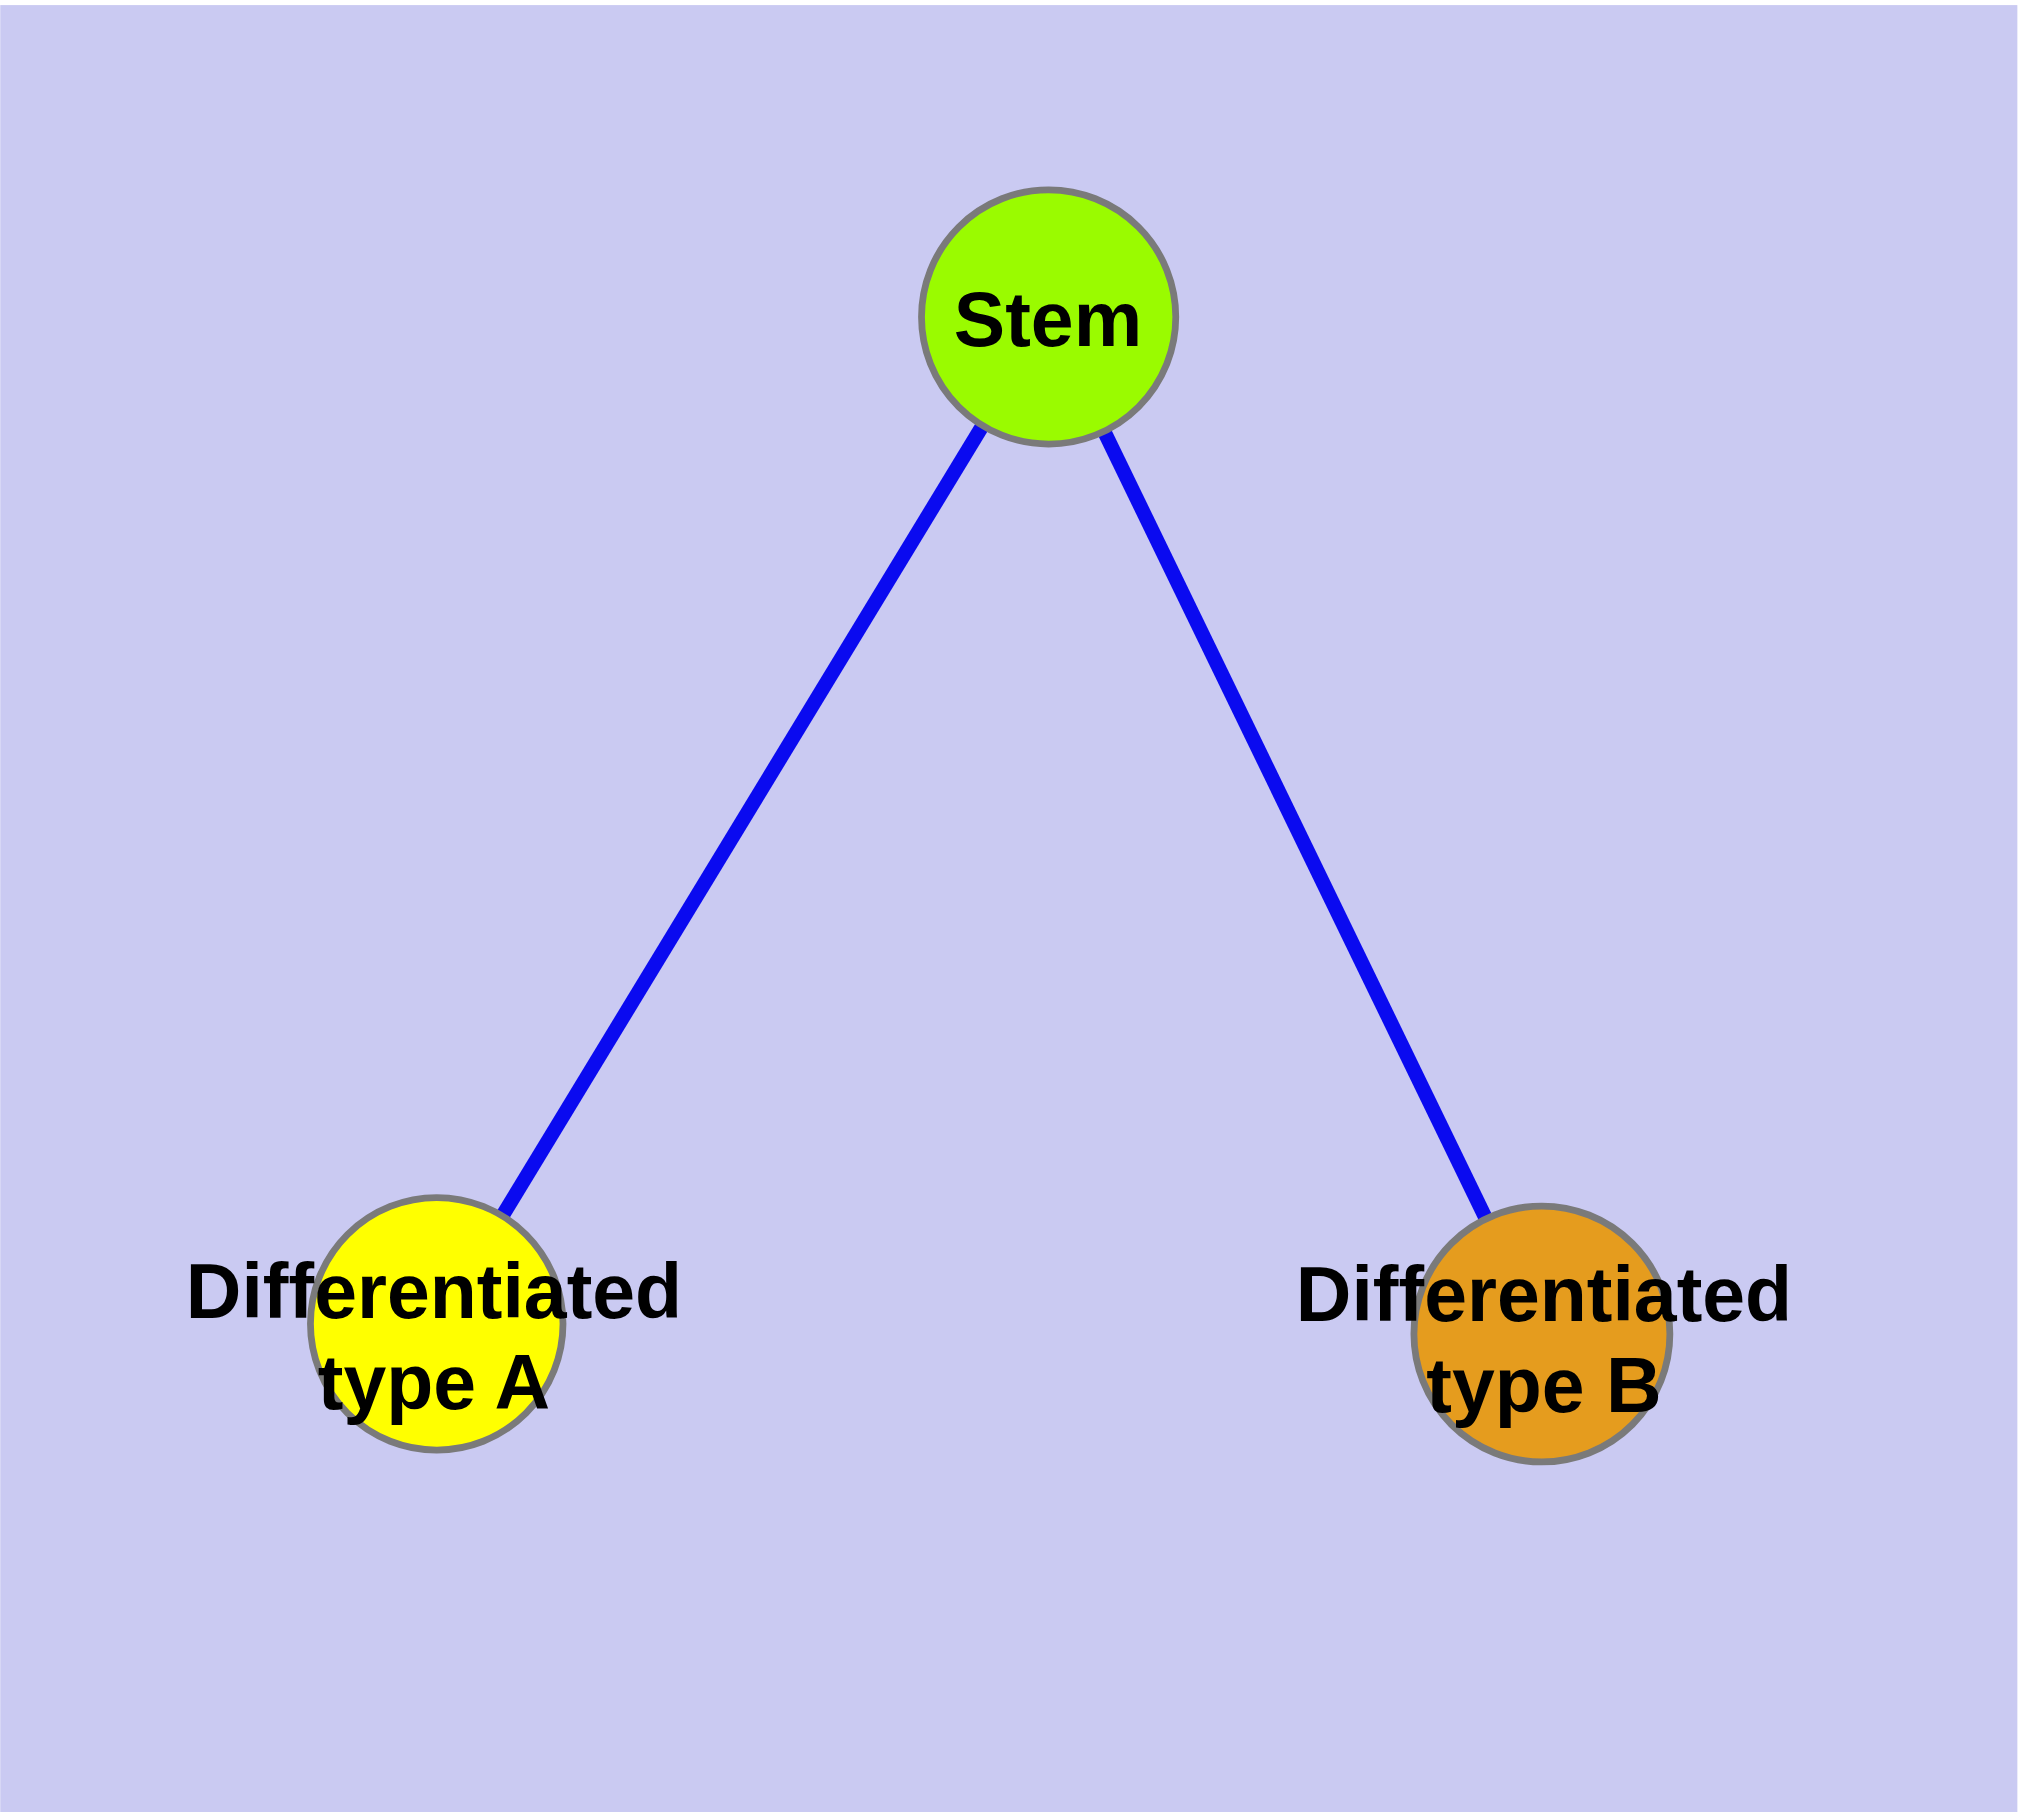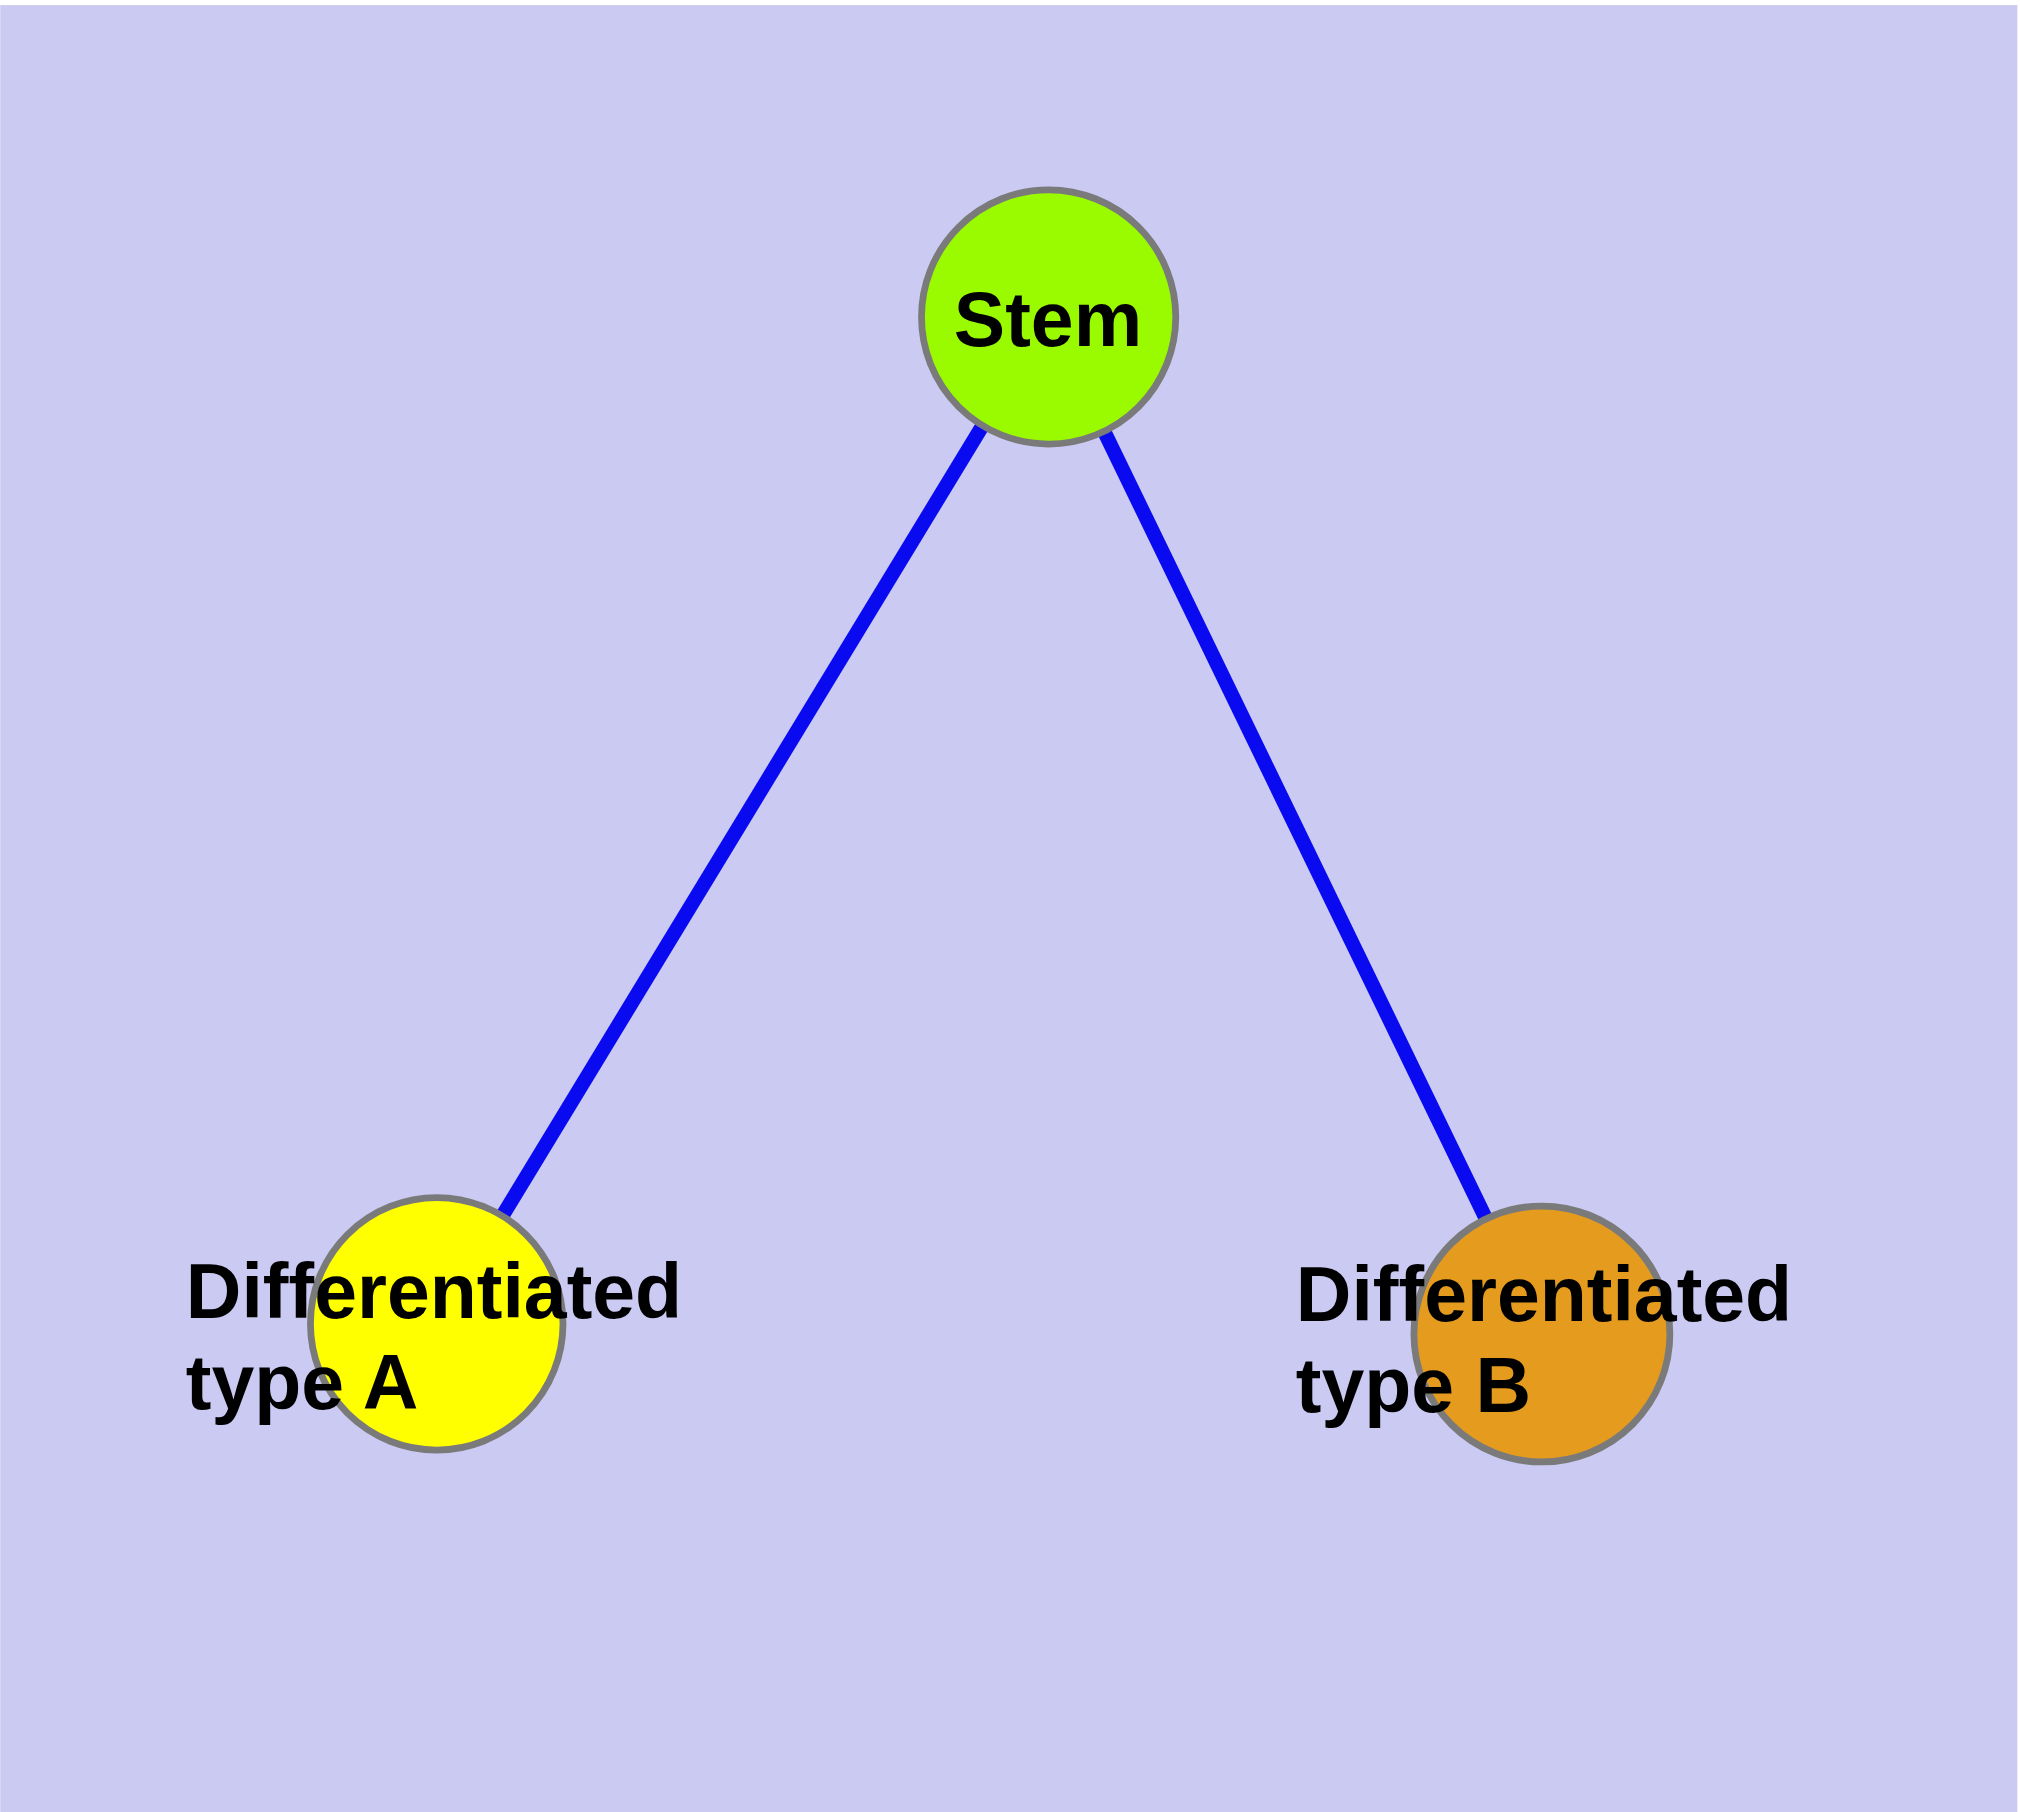--- a/index.html
+++ b/index.html
@@ -31,20 +31,21 @@
     stroke: #7a7a7a;
     stroke-width: 8px;
   }
   .node-label {
     position: absolute;
     transform: translate(-50%, -50%);
     color: #000000;
     font-size: 77px;
     font-weight: bold;
     line-height: 1.18;
+    text-align: center;
     white-space: pre-line;
     pointer-events: none;
   }
 </style>
 </head>
 <body>
 
 <div class="stage">
 
   <svg class="graph-svg" viewBox="0 0 2384 2138" xmlns="http://www.w3.org/2000/svg">

